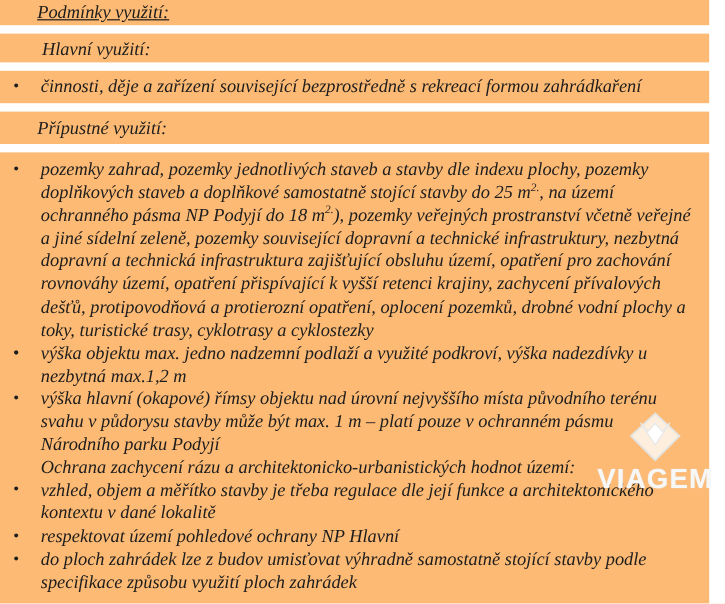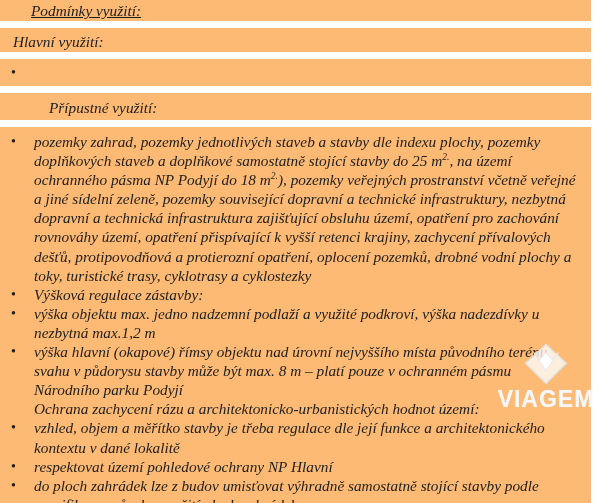--- a/index.html
+++ b/index.html
@@ -19,23 +19,23 @@
   .row {
     box-sizing: border-box;
     width: 591px;
     background: #fdba74;
     font-size: 15.3px;
     line-height: 19.1px;
   }
 
   .row-title      { height: 21px; padding: 1px 16px 0 31px; margin-bottom: 7px; }
   .row-title .u   { text-decoration: underline; }
-  .row-heading-1  { height: 24px; padding: 4px 16px 0 13px; margin-bottom: 7px; }
+  .row-heading-1  { height: 24px; padding: 4px 16px 0 35px; margin-bottom: 7px; }
   .row-bullet-1   { height: 27px; padding: 4px 16px 0 0;    margin-bottom: 7px; position: relative; }
-  .row-heading-2  { height: 27px; padding: 5px 16px 0 49px; margin-bottom: 7px; }
+  .row-heading-2  { height: 27px; padding: 5px 16px 0 31px; margin-bottom: 7px; }
   .row-list       { height: 376px; padding: 5px 0 0 0; }
 
   .item {
     position: relative;
     box-sizing: border-box;
     padding-left: 34px;
     padding-right: 14px;
   }
   .bullet {
     position: absolute;
@@ -81,32 +81,33 @@
     <span class="u">Podmínky využití:</span>
   </div>
 
   <div class="row row-heading-1">
     <span>Hlavní využití:</span>
   </div>
 
   <div class="row row-bullet-1">
     <div class="item">
       <span class="bullet">•</span>
+      <span>činnosti, děje a zařízení související bezprostředně s rekreací formou zahrádkaření</span>
     </div>
   </div>
 
   <div class="row row-heading-2">
     <span>Přípustné využití:</span>
   </div>
 
   <div class="row row-list">
       <div class="item"><span class="bullet">•</span><span>pozemky zahrad, pozemky jednotlivých staveb a stavby dle indexu plochy, pozemky doplňkových staveb a doplňkové samostatně stojící stavby do 25 m<sup>2.</sup>, na území ochranného pásma NP Podyjí do 18 m<sup>2.</sup>), pozemky veřejných prostranství včetně veřejné a jiné sídelní zeleně, pozemky související dopravní a technické infrastruktury, nezbytná dopravní a technická infrastruktura zajišťující obsluhu území, opatření pro zachování rovnováhy území, opatření přispívající k vyšší retenci krajiny, zachycení přívalových dešťů, protipovodňová a protierozní opatření, oplocení pozemků, drobné vodní plochy a toky, turistické trasy, cyklotrasy a cyklostezky</span></div>
-      <div class="item"><span class="bullet">•</span><span>Výšková regulace zástavby:</span></div>
+      <div class="item"><span class="bullet">•</span></div>
       <div class="item"><span class="bullet">•</span><span>výška objektu max. jedno nadzemní podlaží a využité podkroví, výška nadezdívky u nezbytná max.1,2 m</span></div>
-      <div class="item"><span class="bullet">•</span><span>výška hlavní (okapové) římsy objektu nad úrovní nejvyššího místa původního terénu svahu v půdorysu stavby může být max. 8 m – platí pouze v ochranném pásmu Národního parku Podyjí</span></div>
+      <div class="item"><span class="bullet">•</span><span>výška hlavní (okapové) římsy objektu nad úrovní nejvyššího místa původního terénu svahu v půdorysu stavby může být max. 1 m – platí pouze v ochranném pásmu Národního parku Podyjí</span></div>
       <div class="item"><span>Ochrana zachycení rázu a architektonicko-urbanistických hodnot území:</span></div>
       <div class="item"><span class="bullet">•</span><span>vzhled, objem a měřítko stavby je třeba regulace dle její funkce a architektonického kontextu v dané lokalitě</span></div>
       <div class="item"><span class="bullet">•</span><span>respektovat území pohledové ochrany NP Hlavní</span></div>
       <div class="item"><span class="bullet">•</span><span>do ploch zahrádek lze z budov umisťovat výhradně samostatně stojící stavby podle specifikace způsobu využití ploch zahrádek</span></div>
     </div>
 
   <div class="watermark">
     <svg width="46" height="42" viewBox="0 0 60 56">
       <polygon points="30,2 57,27 30,54 3,27" fill="rgba(252,252,252,0.78)" stroke="#e3e3e2" stroke-width="2"></polygon>
       <path d="M14 13 L30 37 L46 13 L38 22 L30 13 L22 22 Z" fill="#ffffff" stroke="#e9e9e8" stroke-width="1.5" stroke-linejoin="round"></path>

